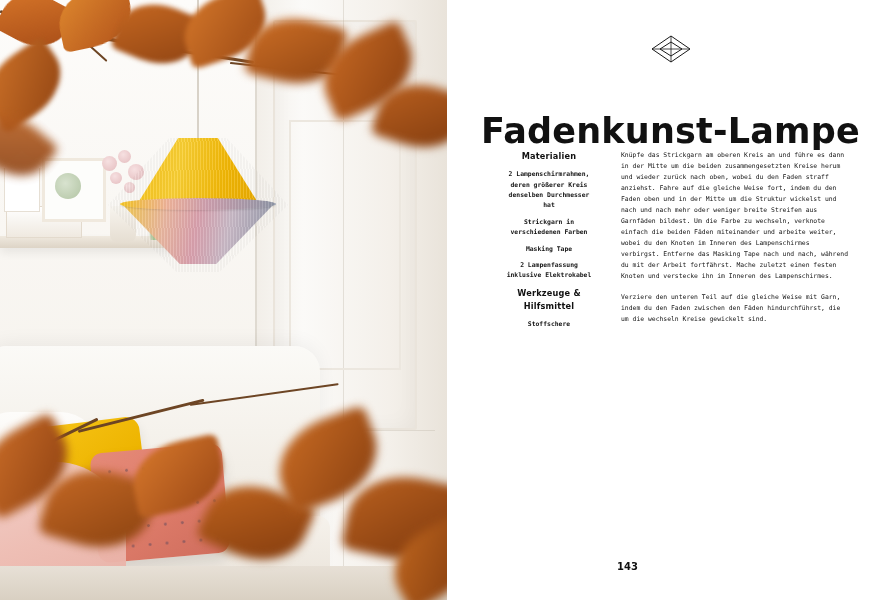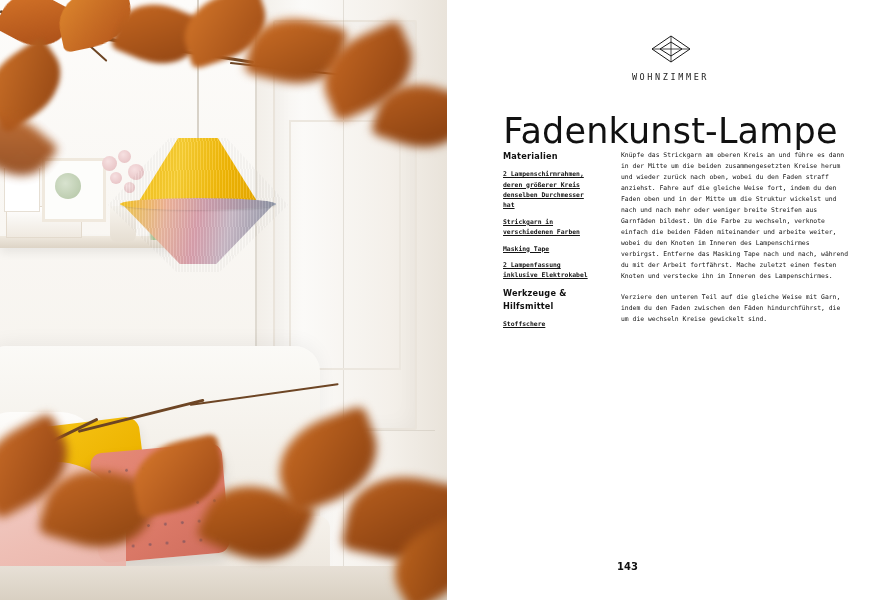--- a/index.html
+++ b/index.html
@@ -231,47 +231,48 @@
     font-family: "DejaVu Sans Mono", monospace;
     font-size: 8.5px;
     letter-spacing: 2.6px;
     color: #1c1c1c;
   }
   .title {
     position: absolute;
     left: 0; right: 0; top: 88px;
     text-align: center;
     font-family: "DejaVu Sans", sans-serif;
-    font-weight: 400;
+    font-weight: 700;
     font-size: 35px;
     letter-spacing: .2px;
     color: #111111;
   }
   .columns {
     position: absolute;
     left: 56px; top: 150px; right: 46px;
   }
   .col-left {
     position: absolute;
     left: 0; top: 0; width: 92px;
     font-family: "DejaVu Sans Mono", monospace;
     font-size: 6.4px;
     line-height: 1.62;
     color: #141414;
+    text-align: center;
   }
   .col-left h4 {
     margin: 0 0 6px 0;
     font-family: "DejaVu Sans", sans-serif;
     font-size: 8.2px;
     font-weight: bold;
     letter-spacing: .2px;
     color: #111;
   }
   .col-left h4.second { margin-top: 0; }
-  .mat-item { margin: 0 0 6px 0; font-weight: bold; text-decoration: underline; }
+  .mat-item { margin: 0 0 6px 0; font-weight: bold; }
   .col-right {
     position: absolute;
     left: 118px; top: 0; width: 228px;
     font-family: "DejaVu Sans Mono", monospace;
     font-size: 6.4px;
     line-height: 1.72;
     color: #141414;
     text-align: left;
   }
   .col-right p { margin: 0 0 10px 0; }
@@ -365,21 +366,20 @@
 
     <div class="diamond-mark">
       <svg width="42" height="30" viewBox="0 0 42 30" aria-hidden="true">
         <polygon points="21,2 40,15 21,28 2,15" fill="none" stroke="#1a1a1a" stroke-width="1"></polygon>
         <polygon points="21,8 32,15 21,22 10,15" fill="none" stroke="#1a1a1a" stroke-width="1"></polygon>
         <line x1="2" y1="15" x2="40" y2="15" stroke="#1a1a1a" stroke-width="0.8"></line>
         <line x1="21" y1="2" x2="21" y2="28" stroke="#1a1a1a" stroke-width="0.8"></line>
       </svg>
     </div>
 
-    <div class="kicker">WOHNZIMMER</div>
     <h1 class="title">Fadenkunst-Lampe</h1>
 
     <div class="columns">
 
       <div class="col-left">
         <h4>Materialien</h4>
         <p class="mat-item">2 Lampenschirmrahmen, deren größerer Kreis denselben Durchmesser hat</p>
         <p class="mat-item">Strickgarn in verschiedenen Farben</p>
         <p class="mat-item">Masking Tape</p>
         <p class="mat-item">2 Lampenfassung inklusive Elektrokabel</p>

